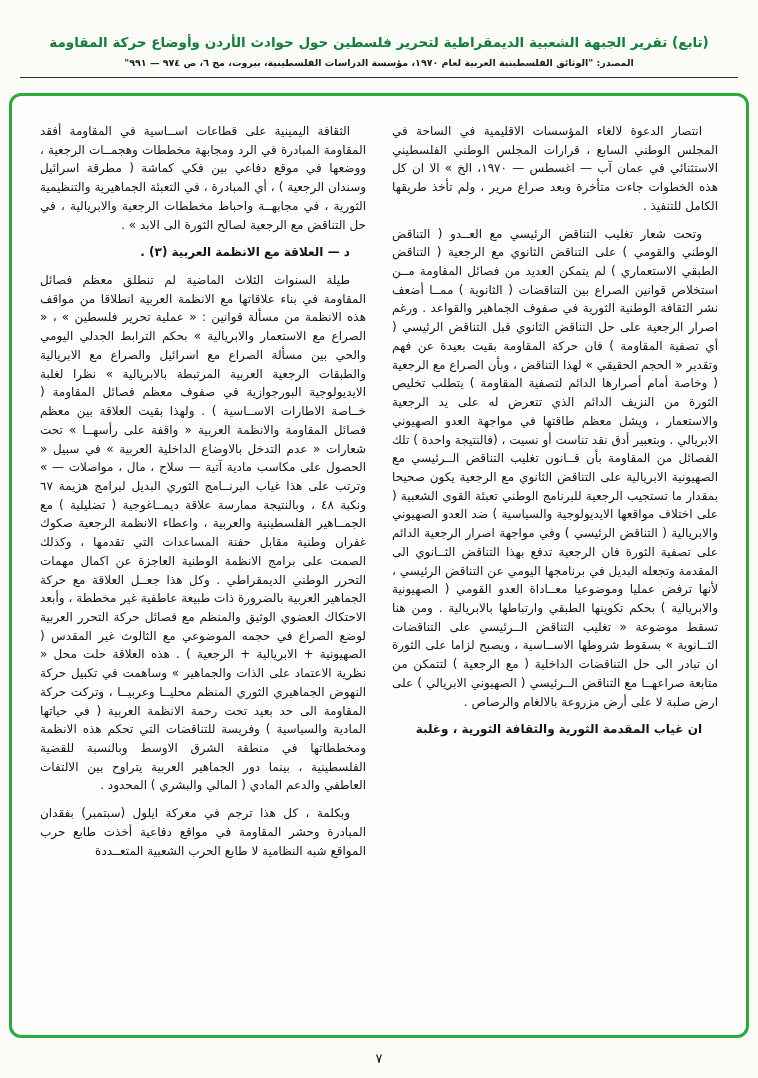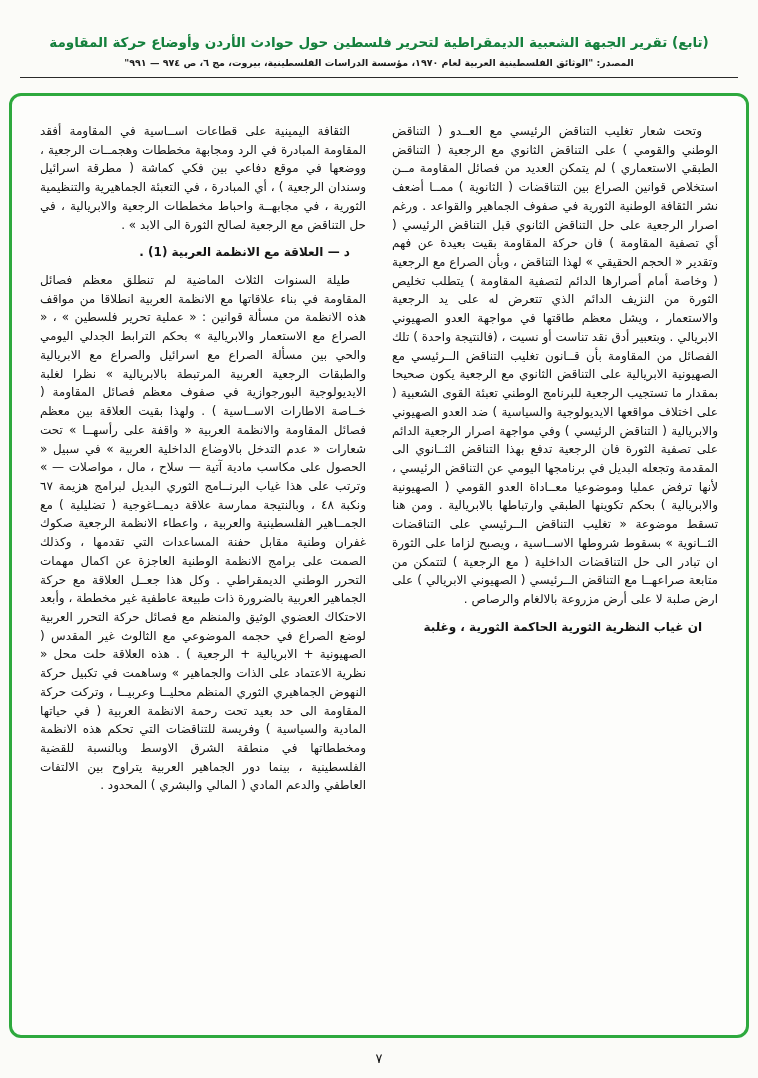--- a/index.html
+++ b/index.html
@@ -68,28 +68,30 @@
     <div class="title">(تابع) تقرير الجبهة الشعبية الديمقراطية لتحرير فلسطين حول حوادث الأردن وأوضاع حركة المقاومة</div>
     <div class="source">المصدر: "الوثائق الفلسطينية العربية لعام ١٩٧٠، مؤسسة الدراسات الفلسطينية، بيروت، مج ٦، ص ٩٧٤ — ٩٩١"</div>
   </div>
 
   <div class="rule"></div>
 
   <div class="content-box">
     <div class="columns">
 
       <div class="col">
+        <p>انتصار الدعوة لالغاء المؤسسات الاقليمية في الساحة في المجلس الوطني السابع ، قرارات المجلس الوطني الفلسطيني الاستثنائي في عمان آب — اغسطس — ١٩٧٠، الخ » الا ان كل هذه الخطوات جاءت متأخرة وبعد صراع مرير ، ولم تأخذ طريقها الكامل للتنفيذ .</p>
         <p>وتحت شعار تغليب التناقض الرئيسي مع العــدو ( التناقض الوطني والقومي ) على التناقض الثانوي مع الرجعية ( التناقض الطبقي الاستعماري ) لم يتمكن العديد من فصائل المقاومة مــن استخلاص قوانين الصراع بين التناقضات ( الثانوية ) ممــا أضعف نشر الثقافة الوطنية الثورية في صفوف الجماهير والقواعد . ورغم اصرار الرجعية على حل التناقض الثانوي قبل التناقض الرئيسي ( أي تصفية المقاومة ) فان حركة المقاومة بقيت بعيدة عن فهم وتقدير « الحجم الحقيقي » لهذا التناقض ، وبأن الصراع مع الرجعية ( وخاصة أمام أصرارها الدائم لتصفية المقاومة ) يتطلب تخليص الثورة من النزيف الدائم الذي تتعرض له على يد الرجعية والاستعمار ، ويشل معظم طاقتها في مواجهة العدو الصهيوني الابريالي . وبتعبير أدق نقد تناست أو نسيت ، (فالنتيجة واحدة ) تلك الفصائل من المقاومة بأن قــانون تغليب التناقض الــرئيسي مع الصهيونية الابريالية على التناقض الثانوي مع الرجعية يكون صحيحا بمقدار ما تستجيب الرجعية للبرنامج الوطني تعبئة القوى الشعبية ( على اختلاف مواقعها الايديولوجية والسياسية ) ضد العدو الصهيوني والابريالية ( التناقض الرئيسي ) وفي مواجهة اصرار الرجعية الدائم على تصفية الثورة فان الرجعية تدفع بهذا التناقض الثــانوي الى المقدمة وتجعله البديل في برنامجها اليومي عن التناقض الرئيسي ، لأنها ترفض عمليا وموضوعيا معــاداة العدو القومي ( الصهيونية والابريالية ) بحكم تكوينها الطبقي وارتباطها بالابريالية . ومن هنا تسقط موضوعة « تغليب التناقض الــرئيسي على التناقضات الثــانوية » بسقوط شروطها الاســاسية ، ويصبح لزاما على الثورة ان تبادر الى حل التناقضات الداخلية ( مع الرجعية ) لتتمكن من متابعة صراعهــا مع التناقض الــرئيسي ( الصهيوني الابريالي ) على ارض صلبة لا على أرض مزروعة بالالغام والرصاص .</p>
-        <p class="bold">ان غياب النظرية الثورية الحاكمة الثورية ، وغلبة</p>
+        <p class="bold">ان غياب المقدمة الثورية والثقافة الثورية ، وغلبة</p>
       </div>
 
       <div class="col">
         <p>الثقافة اليمينية على قطاعات اســاسية في المقاومة أفقد المقاومة المبادرة في الرد ومجابهة مخططات وهجمــات الرجعية ، ووضعها في موقع دفاعي بين فكي كماشة ( مطرقة اسرائيل وسندان الرجعية ) ، أي المبادرة ، في التعبئة الجماهيرية والتنظيمية الثورية ، في مجابهــة واحباط مخططات الرجعية والابريالية ، في حل التناقض مع الرجعية لصالح الثورة الى الابد » .</p>
-        <p class="bold">د — العلاقة مع الانظمة العربية (1) .</p>
+        <p class="bold">د — العلاقة مع الانظمة العربية (٣) .</p>
         <p>طيلة السنوات الثلاث الماضية لم تنطلق معظم فصائل المقاومة في بناء علاقاتها مع الانظمة العربية انطلاقا من مواقف هذه الانظمة من مسألة قوانين : « عملية تحرير فلسطين » ، « الصراع مع الاستعمار والابريالية » بحكم الترابط الجدلي اليومي والحي بين مسألة الصراع مع اسرائيل والصراع مع الابريالية والطبقات الرجعية العربية المرتبطة بالابريالية » نظرا لغلبة الايديولوجية البورجوازية في صفوف معظم فصائل المقاومة ( خــاصة الاطارات الاســاسية ) . ولهذا بقيت العلاقة بين معظم فصائل المقاومة والانظمة العربية « واقفة على رأسهــا » تحت شعارات « عدم التدخل بالاوضاع الداخلية العربية » في سبيل « الحصول على مكاسب مادية آتية — سلاح ، مال ، مواصلات — » وترتب على هذا غياب البرنــامج الثوري البديل لبرامج هزيمة ٦٧ ونكبة ٤٨ ، وبالنتيجة ممارسة علاقة ديمــاغوجية ( تضليلية ) مع الجمــاهير الفلسطينية والعربية ، واعطاء الانظمة الرجعية صكوك غفران وطنية مقابل حفنة المساعدات التي تقدمها ، وكذلك الصمت على برامج الانظمة الوطنية العاجزة عن اكمال مهمات التحرر الوطني الديمقراطي . وكل هذا جعــل العلاقة مع حركة الجماهير العربية بالضرورة ذات طبيعة عاطفية غير مخططة ، وأبعد الاحتكاك العضوي الوثيق والمنظم مع فصائل حركة التحرر العربية لوضع الصراع في حجمه الموضوعي مع الثالوث غير المقدس ( الصهيونية + الابريالية + الرجعية ) . هذه العلاقة حلت محل « نظرية الاعتماد على الذات والجماهير » وساهمت في تكبيل حركة النهوض الجماهيري الثوري المنظم محليــا وعربيــا ، وتركت حركة المقاومة الى حد بعيد تحت رحمة الانظمة العربية ( في حياتها المادية والسياسية ) وفريسة للتناقضات التي تحكم هذه الانظمة ومخططاتها في منطقة الشرق الاوسط وبالنسبة للقضية الفلسطينية ، بينما دور الجماهير العربية يتراوح بين الالتفات العاطفي والدعم المادي ( المالي والبشري ) المحدود .</p>
+        <p>وبكلمة ، كل هذا ترجم في معركة ايلول (سبتمبر) بفقدان المبادرة وحشر المقاومة في مواقع دفاعية أخذت طابع حرب المواقع شبه النظامية لا طابع الحرب الشعبية المتعــددة</p>
       </div>
 
     </div>
   </div>
 
   <div class="page-number">٧</div>
 
 </div>
 
 </body></html>

